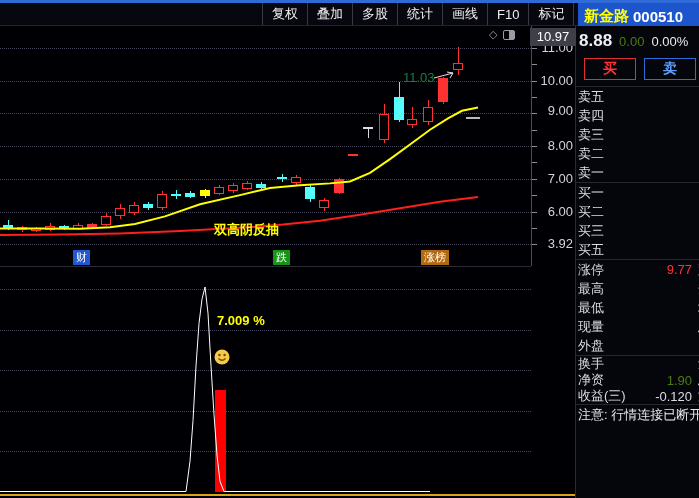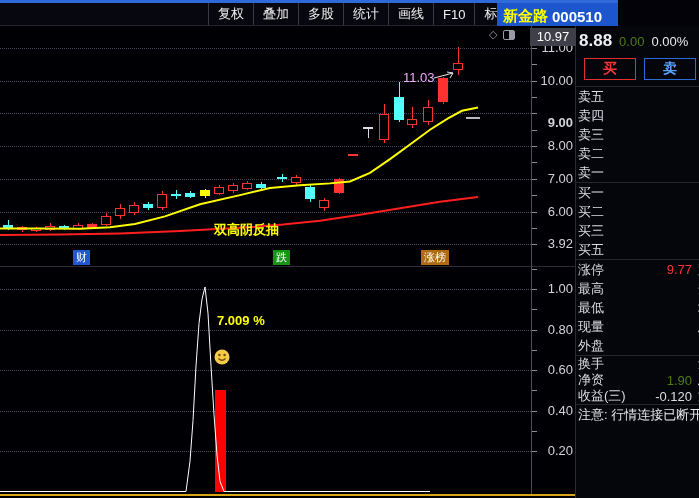--- a/index.html
+++ b/index.html
@@ -4,21 +4,21 @@
 <style>
   * { margin:0; padding:0; box-sizing:border-box; }
   html,body { background:#000; }
   #app {
     position:relative; width:699px; height:498px; overflow:hidden;
     background:#020208; font-family:"Liberation Sans", sans-serif;
     color:#e8e8ee; -webkit-font-smoothing:antialiased;
   }
   
   .toolbar {
-    position:absolute; left:0; top:0; width:618px; height:26px;
+    position:absolute; left:0; top:0; width:699px; height:26px;
     background:#07070f; border-top:3px solid #2e6bd8; border-bottom:1px solid #23232e;
     display:flex; align-items:stretch;
   }
   .tb-spacer { width:263px; border-right:1px solid #3a3a46; }
   .tb-item {
     display:flex; align-items:center; padding:0 9px; font-size:13px; color:#f0f0f0;
     border-right:1px solid #3a3a46; cursor:default; white-space:nowrap;
   }
   .stock-header {
     position:absolute; right:0; top:0; width:121px; height:26px;
@@ -45,21 +45,21 @@
     font-size:13px; color:#d2d2dc; line-height:14px;
   }
   .axis-tick { position:absolute; left:0; width:5px; height:0; border-top:1px solid #8a8a96; }
   .price-marker {
     position:absolute; left:-2px; top:2px; width:46px; height:18px; background:#3f3f49;
     color:#ffffff; font-size:13px; text-align:center; line-height:18px; z-index:5;
   }
   .candle-wick { position:absolute; width:1px; }
   .candle-body { position:absolute; }
   svg.layer { position:absolute; left:0; top:0; pointer-events:none; }
-  .annot-text { position:absolute; font-size:13px; color:#f0abfc; }
+  .annot-text { position:absolute; font-size:13px; color:#15803d; }
   .signal-text { position:absolute; font-size:13px; font-weight:bold; }
   .ind-label { position:absolute; font-size:13px; font-weight:bold; }
   .cur-dash { position:absolute; height:2px; background:#b9b9c3; }
   .chart-icons { position:absolute; top:3px; left:489px; display:flex; gap:6px; align-items:center; z-index:4; }
   .icon-diamond { color:#9a9aa6; font-size:11px; line-height:11px; }
   .icon-layout { width:12px; height:10px; border:1px solid #9a9aa6; border-radius:2px; position:relative; }
   .icon-layout::after { content:""; position:absolute; right:0; top:0; width:5px; height:8px; background:#9a9aa6; }
   .tag { position:absolute; top:224px; height:15px; font-size:11px; color:#fff; line-height:15px; padding:0 3px; }
   .bottom-line { position:absolute; left:0; top:468px; width:575px; height:2px; background:#d7a512; }
   .ind-bar { position:absolute; }
@@ -198,21 +198,21 @@
         </svg>
         <div class="annot-text" style="left: 403px; top: 44px;">11.03</div>
         <div class="signal-text" style="left: 214px; top: 195px; color: rgb(255, 255, 0);">双高阴反抽</div>
         <div class="cur-dash" style="left: 466px; width: 14px; top: 91.324px;"></div>
       </div>
     <div id="axis-top">
         <div class="axis-label" style="top: 15px;">11.00</div>
         <div class="axis-tick" style="top: 22px;"></div>
         <div class="axis-label" style="top: 47.7px;">10.00</div>
         <div class="axis-tick" style="top: 54.7px;"></div>
-        <div class="axis-label" style="top: 90px; font-weight: bold;">9.00</div>
+        <div class="axis-label" style="top: 78px;">9.00</div>
         <div class="axis-tick" style="top: 87.4px;"></div>
         <div class="axis-label" style="top: 113.1px;">8.00</div>
         <div class="axis-tick" style="top: 120.1px;"></div>
         <div class="axis-label" style="top: 145.8px;">7.00</div>
         <div class="axis-tick" style="top: 152.8px;"></div>
         <div class="axis-label" style="top: 178.5px;">6.00</div>
         <div class="axis-tick" style="top: 185.5px;"></div>
         <div class="axis-label" style="top: 211.2px;">3.92</div>
         <div class="axis-tick" style="top: 218.2px;"></div>
         <div class="axis-tick" style="top: 38.35px;"></div>
@@ -239,37 +239,20 @@
           <polyline points="0,224.5 186,224.5 190,194.125 193,153.625 196,98.95 199,56.42500000000001 202,32.12500000000001 205,19.974999999999998 208,46.3 211,98.95 214,147.55 217,188.05 220,214.375 224,224.5 430,224.5" fill="none" stroke="#ffffff" stroke-width="1"></polyline>
         </svg>
         <div class="ind-label" style="left: 217px; top: 46px; color: rgb(255, 255, 0);">7.009 %</div>
         <svg width="16" height="16" viewBox="0 0 16 16" class="smiley" style="left: 214px; top: 82px;">
           <circle cx="8" cy="8" r="7.5" fill="#f7c948"></circle>
           <circle cx="5.4" cy="6" r="1.2" fill="#6b4a00"></circle>
           <circle cx="10.6" cy="6" r="1.2" fill="#6b4a00"></circle>
           <path d="M4.5 9.5 Q 8 13 11.5 9.5" stroke="#6b4a00" stroke-width="1.3" fill="none"></path>
         </svg>
       </div>
-    <div id="axis-bot">
-        <div class="axis-label" style="top: 15px;">1.00</div>
-        <div class="axis-tick" style="top: 22px;"></div>
-        <div class="axis-tick" style="top: 1.75px;"></div>
-        <div class="axis-label" style="top: 55.5px;">0.80</div>
-        <div class="axis-tick" style="top: 62.5px;"></div>
-        <div class="axis-tick" style="top: 42.25px;"></div>
-        <div class="axis-label" style="top: 96px;">0.60</div>
-        <div class="axis-tick" style="top: 103px;"></div>
-        <div class="axis-tick" style="top: 82.75px;"></div>
-        <div class="axis-label" style="top: 136.5px;">0.40</div>
-        <div class="axis-tick" style="top: 143.5px;"></div>
-        <div class="axis-tick" style="top: 123.25px;"></div>
-        <div class="axis-label" style="top: 177px;">0.20</div>
-        <div class="axis-tick" style="top: 184px;"></div>
-        <div class="axis-tick" style="top: 163.75px;"></div>
-      </div>
     <div class="bottom-line"></div>
   </div>
 
   <div class="right-panel">
     <div class="quote-row">
       <span class="quote-price">8.88</span>
       <span class="quote-chg">0.00</span>
       <span class="quote-pct">0.00%</span>
     </div>
     <div class="btn-row">

